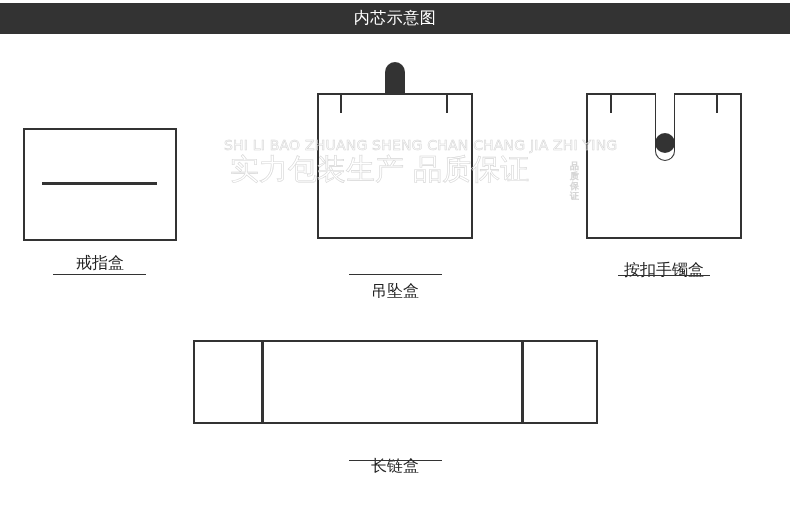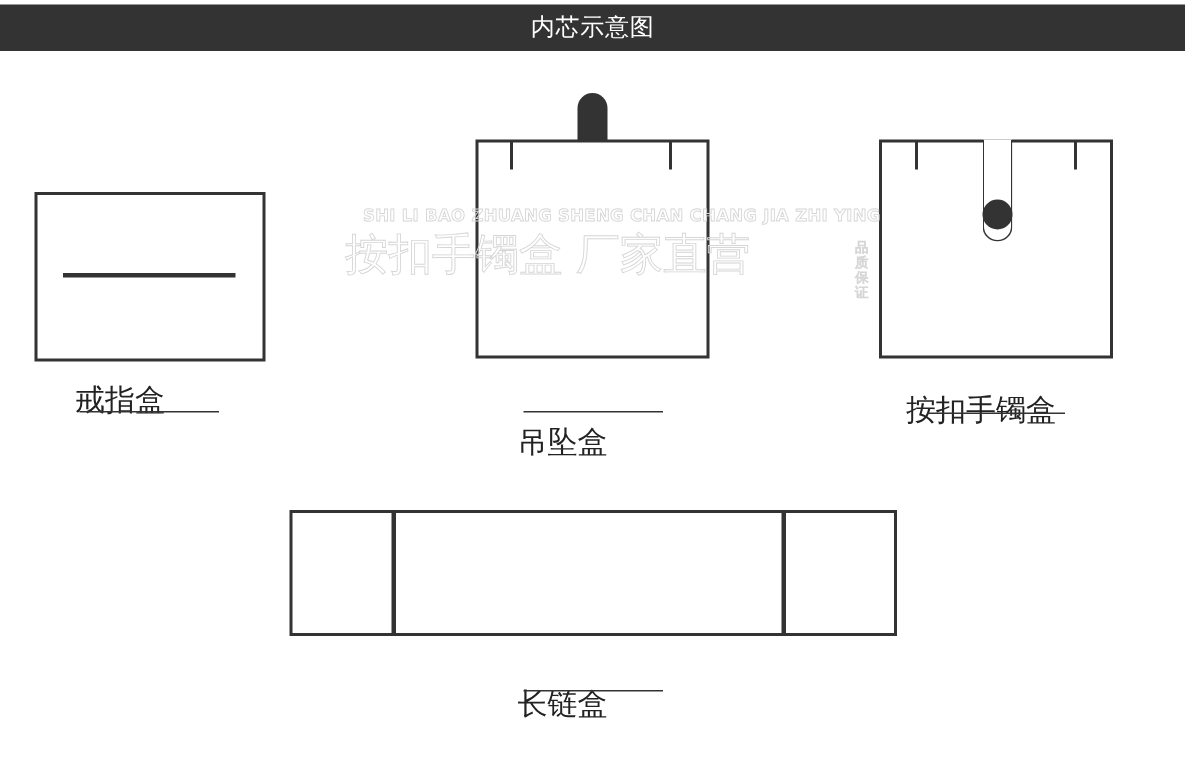--- a/index.html
+++ b/index.html
@@ -10,28 +10,28 @@
     }
     .header {
       position: absolute; left: 0; top: 3px; width: 790px; height: 31px;
       background: #333333; color: #ffffff;
       display: flex; align-items: center; justify-content: center;
       font-size: 16px; letter-spacing: 0.5px;
     }
     .box { position: absolute; border: 2px solid #333333; box-sizing: border-box; background: transparent; }
     .bar { position: absolute; background: #333333; }
     .label {
-      position: absolute; font-size: 20px; color: #222222; 
+      position: absolute; font-size: 16px; color: #222222; text-align: center;
     }
     .uline { position: absolute; height: 1px; background: #333333; }
     .watermark {
       position: absolute; color: transparent; pointer-events: none;
       -webkit-text-stroke: 0.6px #d6d6d6;
     }
-    .wm-en { left: 242px; top: 137px; font-size: 11px; font-weight: bold; letter-spacing: 0.2px; white-space: nowrap; }
+    .wm-en { left: 224px; top: 137px; font-size: 14px; font-weight: normal; letter-spacing: 0.2px; white-space: nowrap; }
     .wm-cn { left: 230px; top: 150px; font-size: 29px; letter-spacing: 0px; white-space: nowrap; }
     .wm-side { left: 570px; top: 137px; width: 11px; font-size: 9px; line-height: 10px; word-break: break-all; margin-top: 24px; }
   </style>
 </head>
 <body>
 
 <div class="header">
   <span>内芯示意图</span>
 </div>
 
@@ -63,14 +63,14 @@
 
 <div>
   <div class="box" style="left:193px;top:340px;width:405px;height:84px;"></div>
   <div class="bar" style="left:261px;top:340px;width:3px;height:84px;"></div>
   <div class="bar" style="left:521px;top:340px;width:3px;height:84px;"></div>
   <div class="label" style="left:345px;top:456px;width:100px;">长链盒</div>
   <div class="uline" style="left:349px;top:460px;width:93px;"></div>
 </div>
 
 <div class="watermark wm-en">SHI LI BAO ZHUANG SHENG CHAN  CHANG JIA ZHI YING</div>
-<div class="watermark wm-cn">按扣手镯盒 厂家直营</div>
+<div class="watermark wm-cn">实力包装生产 品质保证</div>
 <div class="watermark wm-side">品质保证</div>
 
 </body></html>

